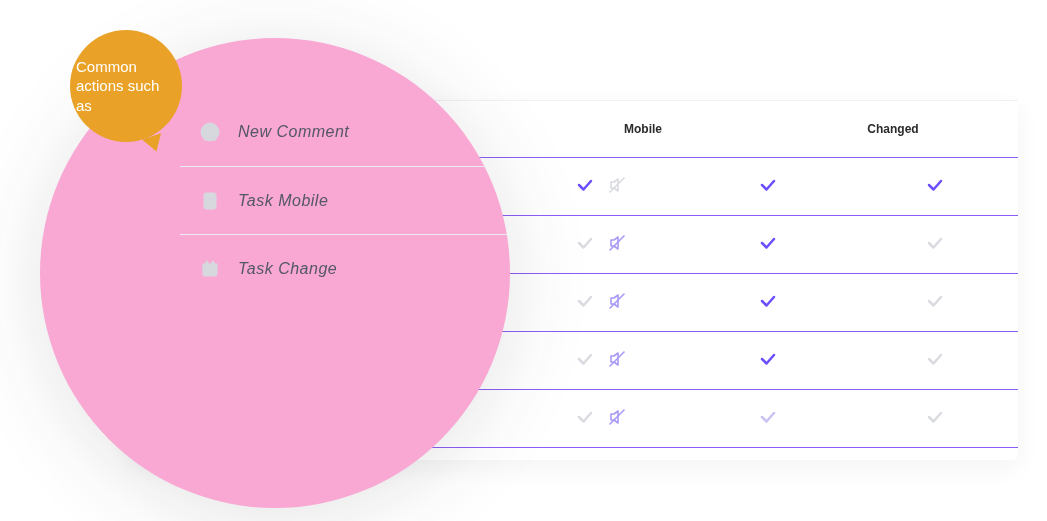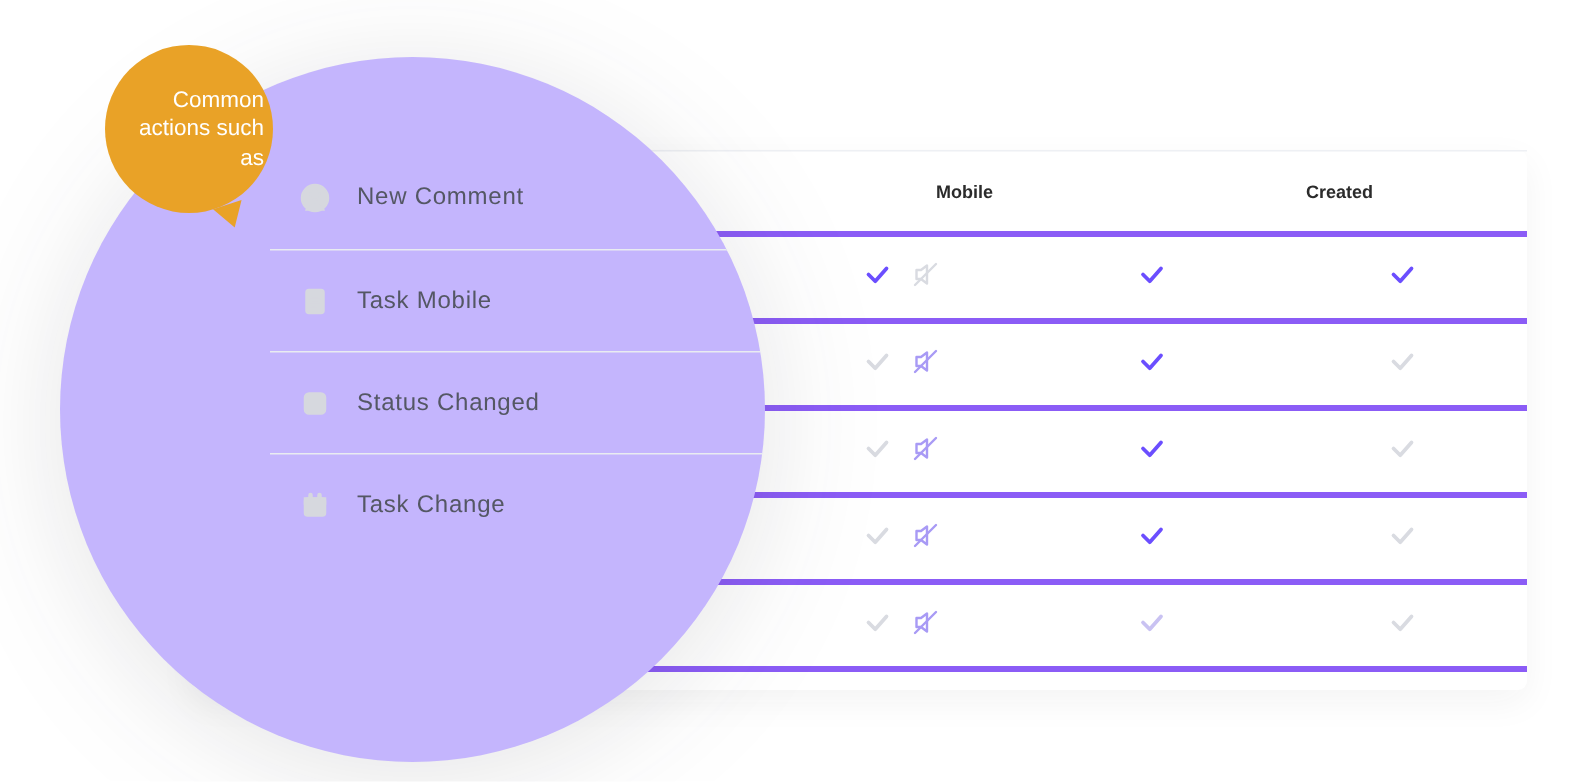--- a/index.html
+++ b/index.html
@@ -25,21 +25,21 @@
     width: 890px;
     height: 360px;
     background: #fff;
     border-radius: 6px;
     box-shadow: 0 8px 24px rgba(30,30,40,0.05);
   }
 
   .card-header, .card-row {
     display: flex;
     align-items: center;
-    border-bottom: 4px solid #8b5cf6;
+    border-bottom: 1px solid #8b5cf6;
   }
   .card-header { height: 58px; border-top: 1px solid #eef0f4; }
   .card-row    { height: 58px; }
 
   .hcell, .rcell {
     text-align: center;
   }
   .spacer-left { width: 390px; flex: 0 0 390px; }
   .col { flex: 1 1 0; display:flex; justify-content:center; align-items:center; }
   .hcell { font-size: 12px; font-weight: 600; color: #2b2b2b; }
@@ -59,24 +59,25 @@
     top: 38px;
     width: 470px;
     height: 470px;
     filter: drop-shadow(0 10px 40px rgba(30,30,40,0.12));
     pointer-events: none;
   }
   .lens {
     width: 470px;
     height: 470px;
     border-radius: 50%;
-    background: #c4b5fd;
+    background: #f9a8d4;
     overflow: hidden;
     position: relative;
     pointer-events: auto;
+    font-style: italic;
   }
   .lens-list {
     position: absolute;
     left: 140px;
     top: 60px;
     width: 340px;
   }
   .lens-row {
     display: flex;
     align-items: center;
@@ -98,21 +99,21 @@
   .bubble {
     position: absolute;
     left: 70px;
     top: 30px;
     width: 112px;
     height: 112px;
     border-radius: 50%;
     background: #e9a227;
     color: #fff;
     display:flex; align-items:center; justify-content:center;
-    text-align:right;
+    text-align:left;
     font-size: 15px;
     line-height: 1.3;
     font-weight: 500;
     padding: 6px;
   }
   .bubble::after{
     content:"";
     position:absolute;
     bottom:-10px; right:18px;
     width:0;height:0;
@@ -126,21 +127,21 @@
 </style>
 </head>
 <body>
 
 <div class="stage">
 
   <div class="card">
     <div class="card-header">
       <div class="spacer-left"></div>
       <div class="col hcell">Mobile</div>
-      <div class="col hcell">Created</div>
+      <div class="col hcell">Changed</div>
     </div>
     <div id="card-rows">
         <div class="card-row">
     <div class="spacer-left"></div>
     <div class="col">
       <div class="pair">
 
   <span class="check-on">
     <svg class="svg-check" viewBox="0 0 18 18">
                   <path d="M3 9 L7.5 13.5 L15 5" fill="none" stroke-width="2.5" stroke-linecap="round" stroke-linejoin="round"></path>
@@ -339,28 +340,20 @@
                 <rect x="7" y="6" width="6" height="1.6" fill="#fff"></rect>
                 <rect x="7" y="9" width="6" height="1.6" fill="#fff"></rect>
                 <rect x="7" y="12" width="4" height="1.6" fill="#fff"></rect>
               </svg>
             </span>
     <span class="lbl">Task Mobile</span>
           </div>
           <div class="lens-row">
     <span class="lens-icon">
               <svg viewBox="0 0 20 20">
-                <rect x="3" y="3" width="14" height="14" rx="3" fill="#d6d8de"></rect>
-              </svg>
-            </span>
-    <span class="lbl">Status Changed</span>
-          </div>
-          <div class="lens-row">
-    <span class="lens-icon">
-              <svg viewBox="0 0 20 20">
                 <rect x="3" y="5" width="14" height="12" rx="2" fill="#d6d8de"></rect>
                 <rect x="3" y="5" width="14" height="4" fill="#c7c9cf"></rect>
                 <rect x="6" y="2" width="2" height="4" rx="1" fill="#d6d8de"></rect>
                 <rect x="12" y="2" width="2" height="4" rx="1" fill="#d6d8de"></rect>
               </svg>
             </span>
     <span class="lbl">Task Change</span>
           </div>
         </div>
     </div>

